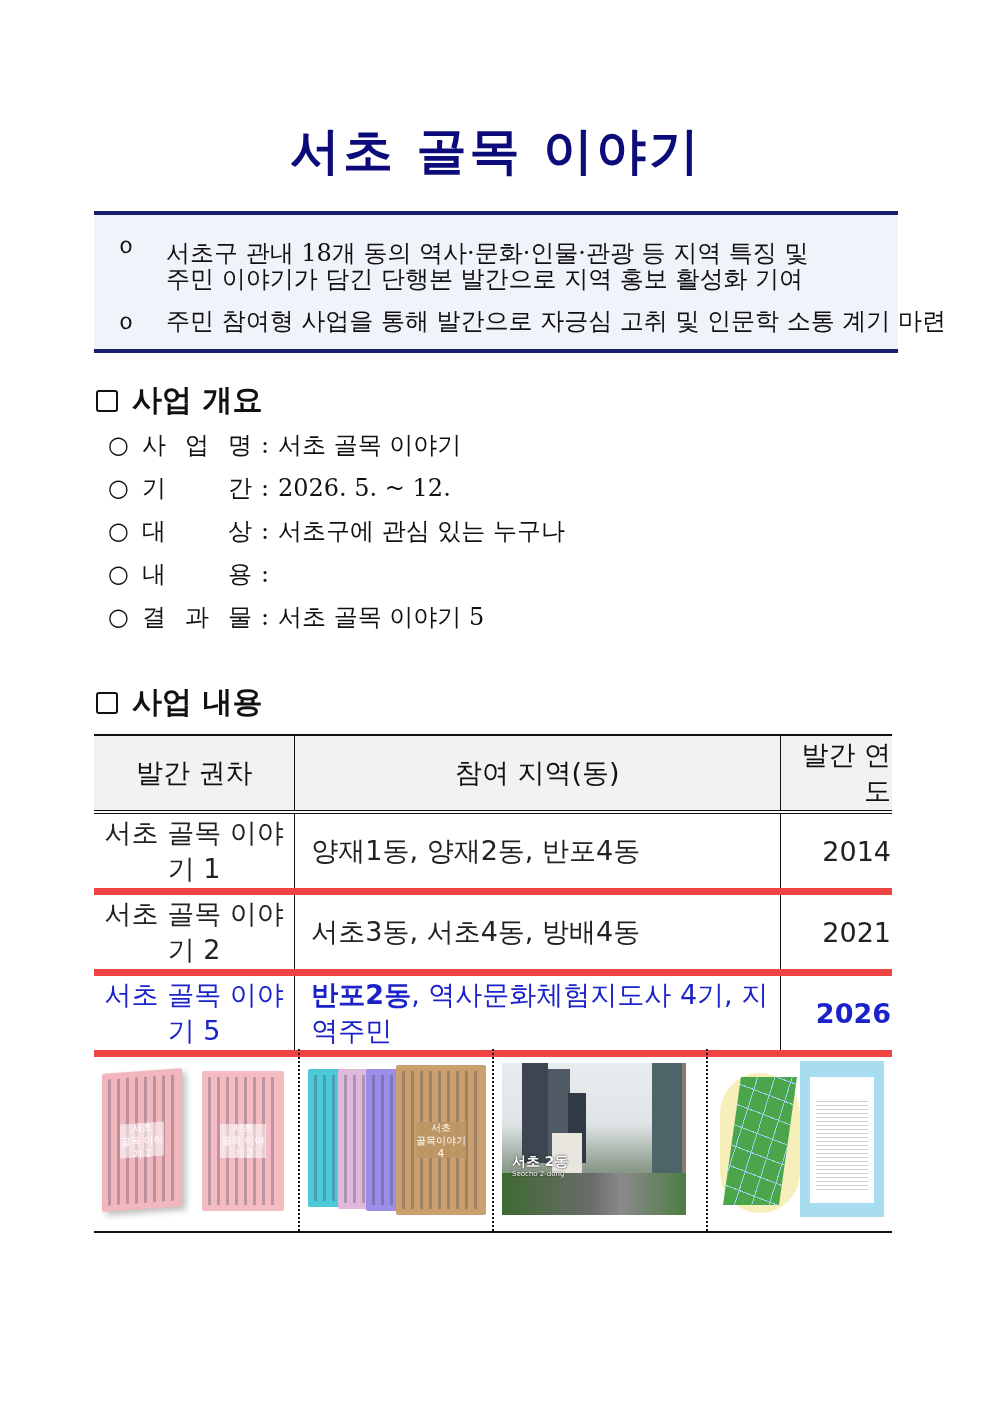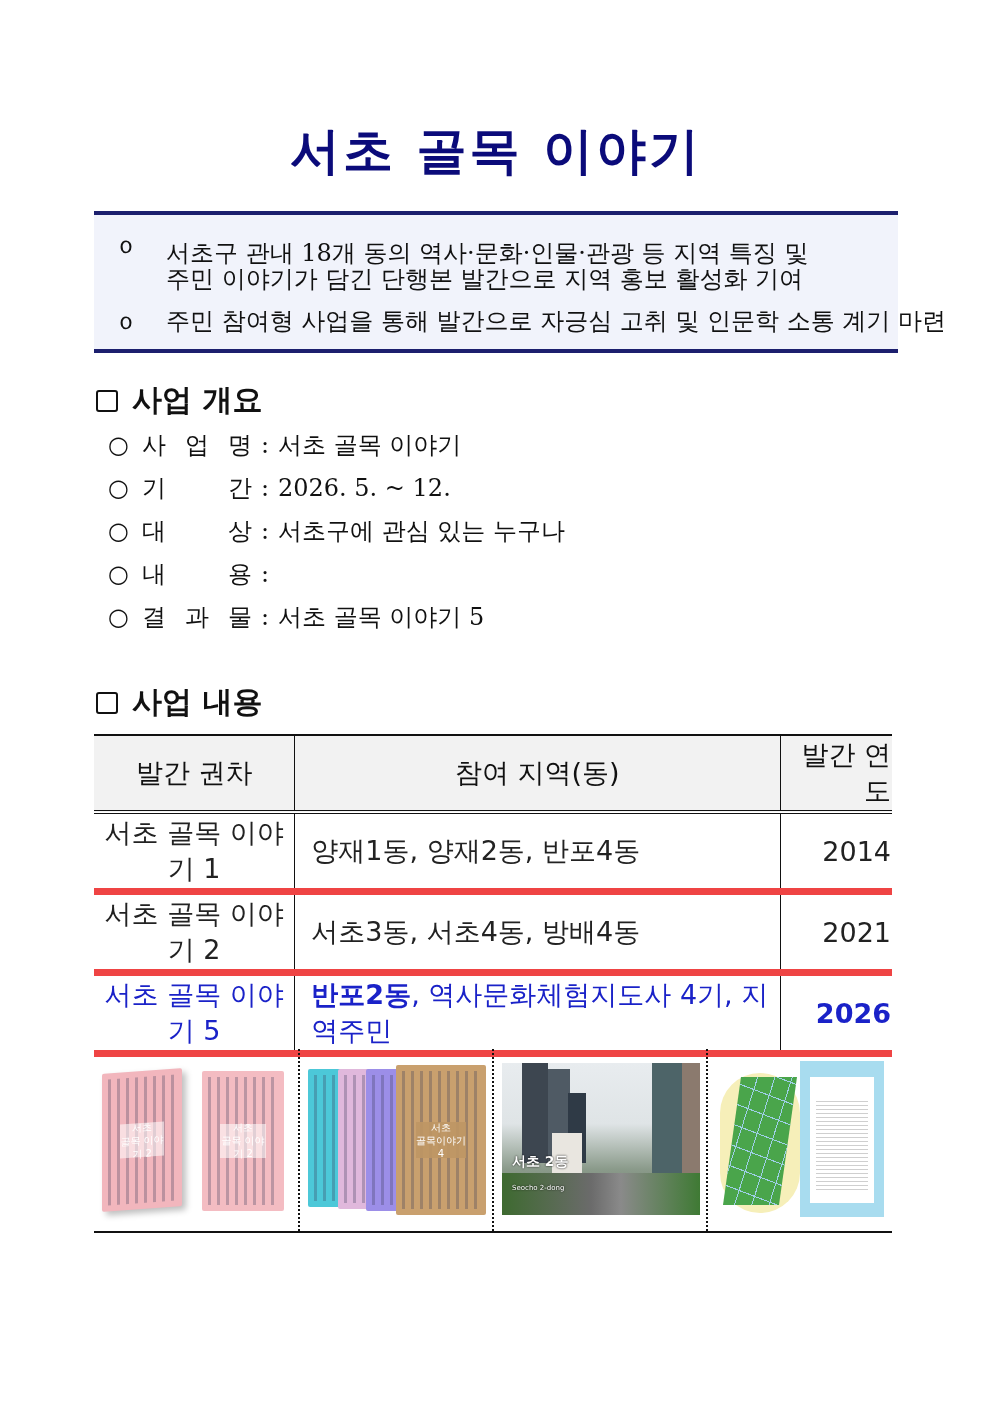--- a/index.html
+++ b/index.html
@@ -175,30 +175,30 @@
         <div class="figs"></div>
       </div>
     <div class="book" style="left:96px; top:16px; width:90px; height:150px; background:#c9a06e;">
       <div class="figs"></div>
       <div class="book-label" style="background:rgba(190,150,100,.9); white-space:pre-line;">서초
 골목이야기 4</div>
     </div>
   </div>
 
   <div class="img" style="left:408px; width:198px;">
-    <div style="position:absolute; left:0; top:14px; width:198px; height:152px; overflow:hidden; background:linear-gradient(180deg,#e8ecef 0%,#dfe4e6 40%,#8a9a8a 70%,#6c7a6a 100%);">
+    <div style="position:absolute; left:0; top:14px; width:184px; height:152px; overflow:hidden; background:linear-gradient(180deg,#e8ecef 0%,#dfe4e6 40%,#8a9a8a 70%,#6c7a6a 100%);">
       <div style="position:absolute; left:20px; top:0; width:26px; height:100px; background:#3d4650;"></div>
       <div style="position:absolute; left:46px; top:6px; width:22px; height:92px; background:#4f5a64;"></div>
       <div style="position:absolute; left:66px; top:30px; width:18px; height:70px; background:#2f3a46;"></div>
       <div style="position:absolute; left:150px; top:0; width:30px; height:110px; background:#4d6468;"></div>
       <div style="position:absolute; left:180px; top:0; width:18px; height:120px; background:#8b7a6e;"></div>
       <div style="position:absolute; left:50px; top:70px; width:30px; height:50px; background:#e9e6e0;"></div>
       <div style="position:absolute; left:0; top:110px; width:198px; height:42px; background:linear-gradient(90deg,#3e6a30,#6b6b6b 45%,#8a8a8a 60%,#3f7a34);"></div>
       <div style="position:absolute; left:10px; top:90px; font-family:'DejaVu Sans','Liberation Sans',sans-serif; font-weight:bold; font-size:14px; color:#fff; text-shadow:0 0 2px #000;">서초 2동</div>
-      <div style="position:absolute; left:10px; top:121px; font-family:'DejaVu Sans','Liberation Sans',sans-serif; font-size:7px; color:#fff; text-shadow:0 0 2px #000;">Seocho 2-dong</div>
+      <div style="position:absolute; left:10px; top:107px; font-family:'DejaVu Sans','Liberation Sans',sans-serif; font-size:7px; color:#fff; text-shadow:0 0 2px #000;">Seocho 2-dong</div>
     </div>
   </div>
 
   <div class="img" style="left:622px; width:170px;">
     <div style="position:absolute; left:4px; top:24px; width:80px; height:140px; background:#f6efb9; border-radius:40px;"></div>
     <div style="position:absolute; left:16px; top:28px; width:56px; height:128px; background:#4aa54b; transform:skew(-8deg,0deg);">
       <div style="position:absolute; inset:0; background:repeating-linear-gradient(20deg, transparent 0 18px, #9fd0e8 18px 19px), repeating-linear-gradient(100deg, transparent 0 16px, #9fd0e8 16px 17px);"></div>
     </div>
     <div style="position:absolute; left:84px; top:12px; width:84px; height:156px; background:#a8dcef;">
       <div style="position:absolute; left:10px; top:16px; right:10px; bottom:14px; background:#fff;">

